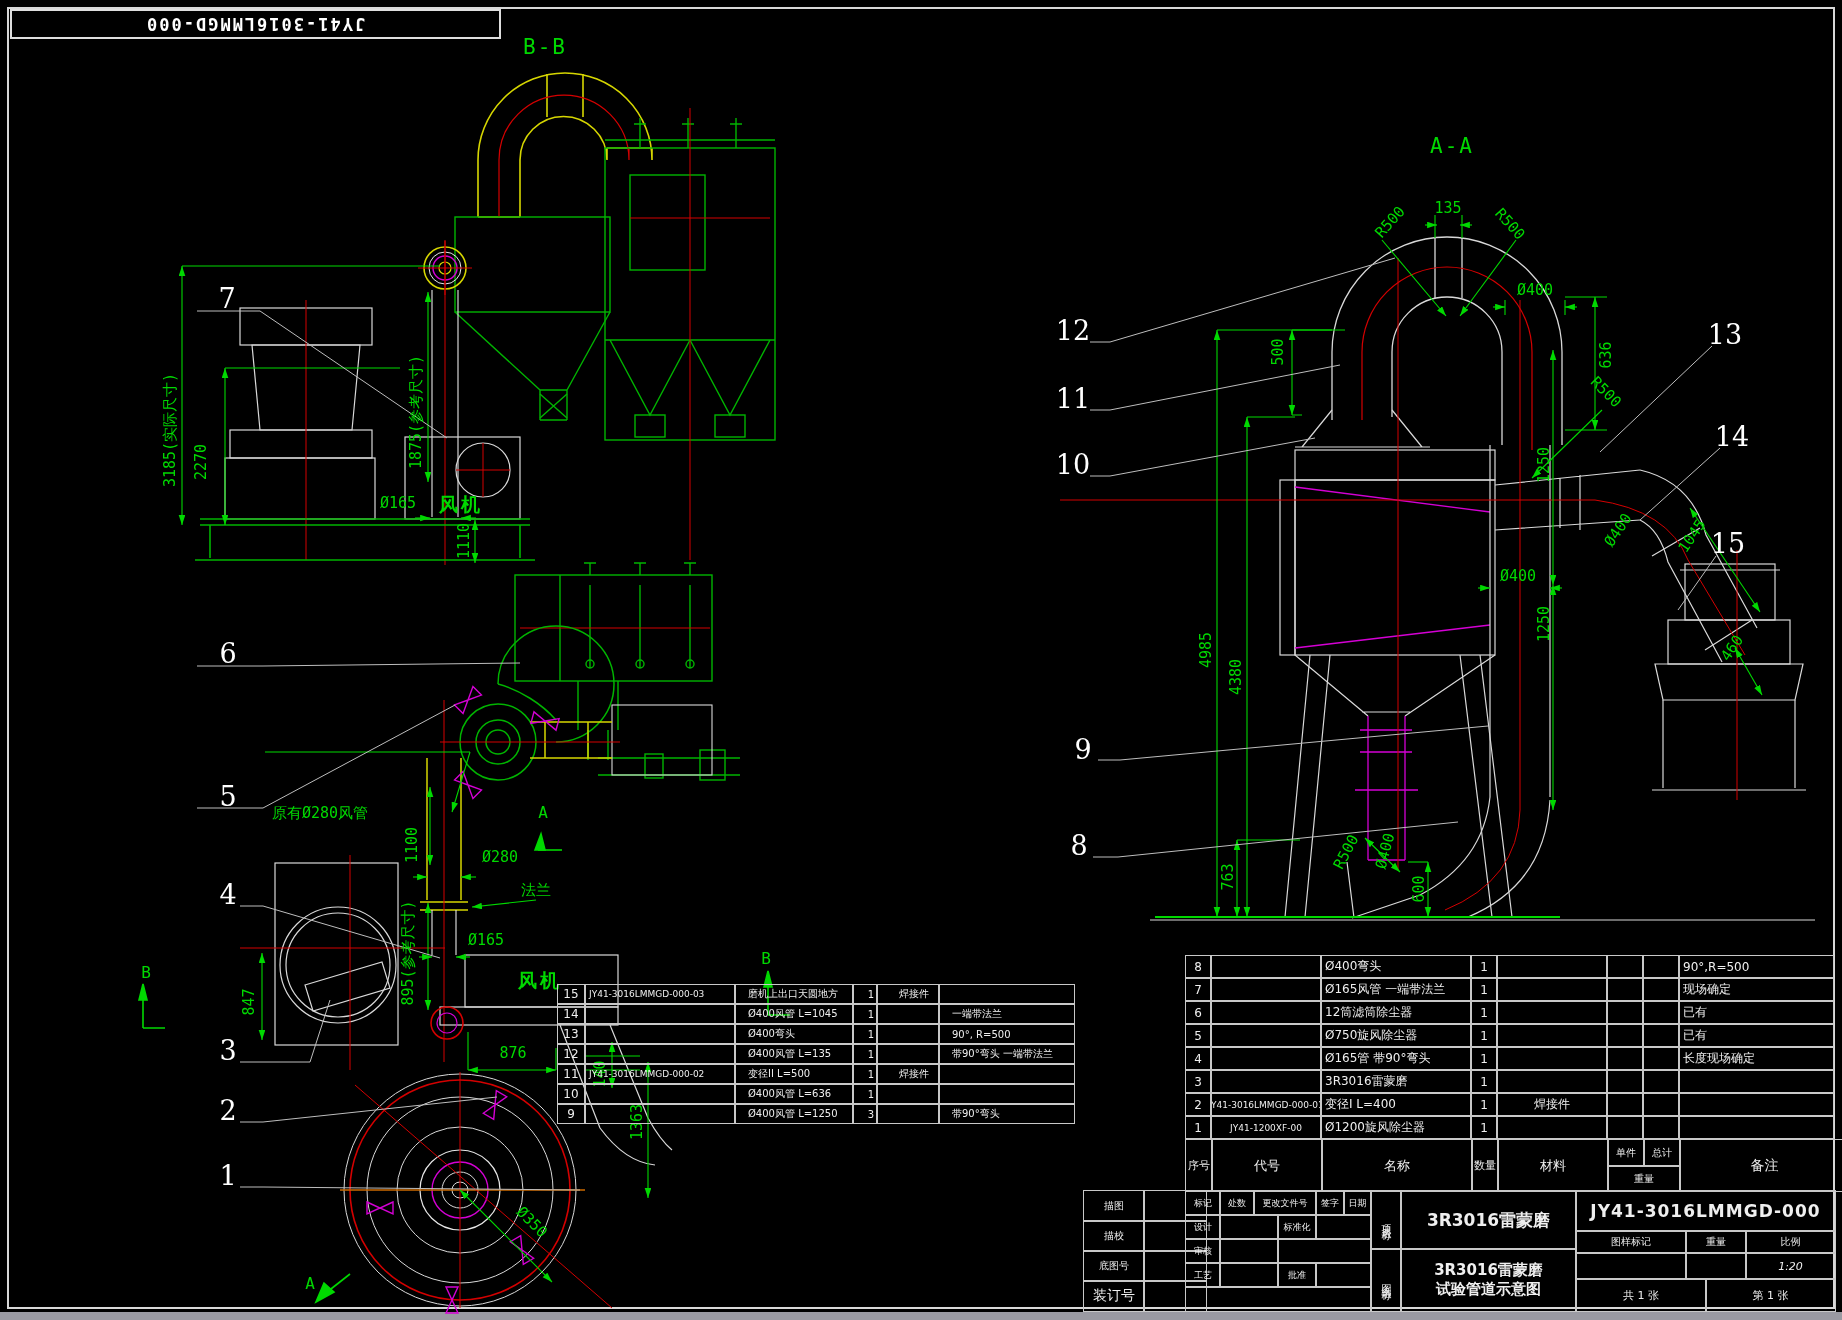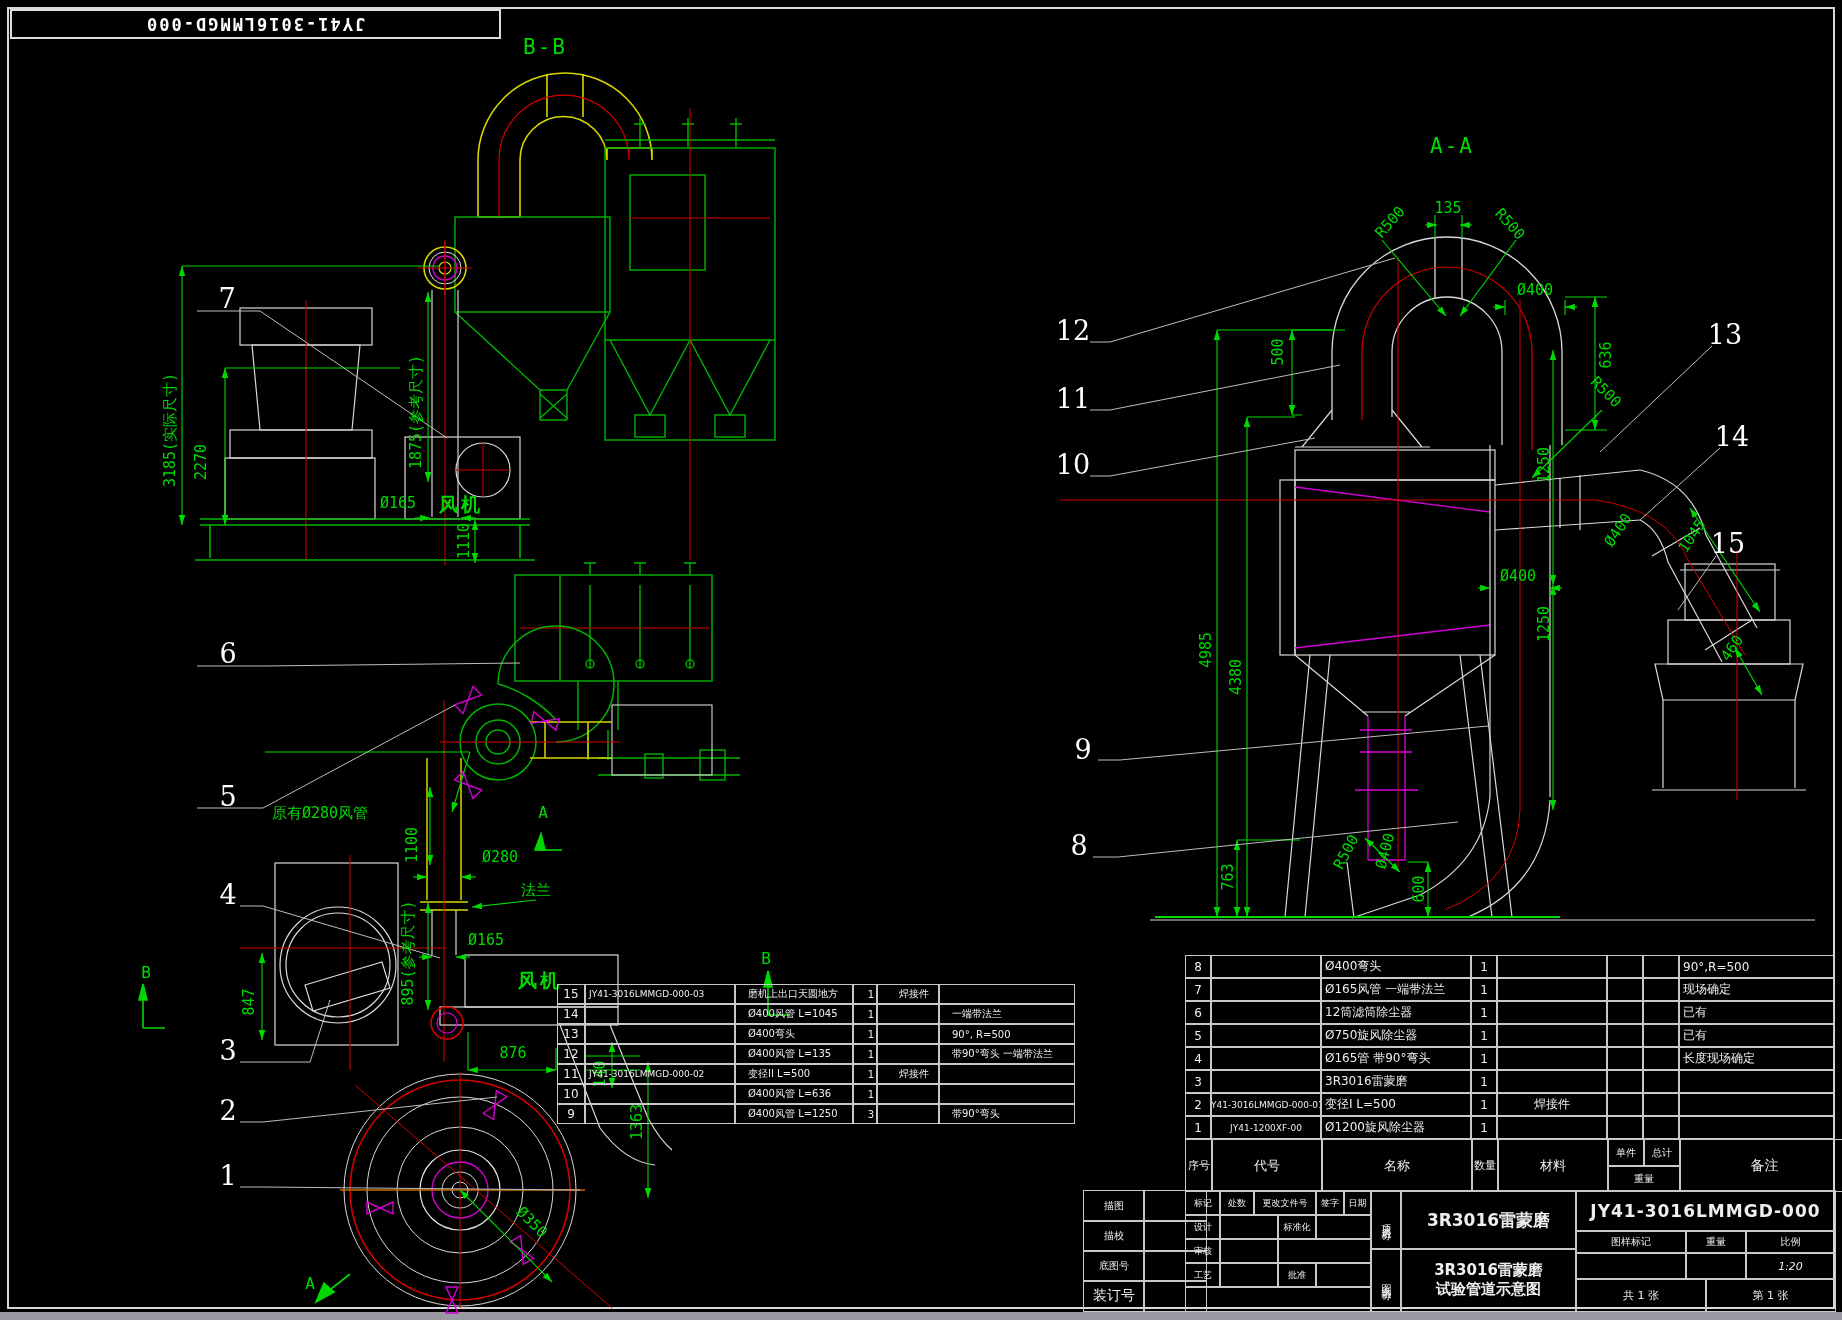--- a/index.html
+++ b/index.html
@@ -411,21 +411,21 @@
   <div>3</div>
       <div class="code"></div>
       <div class="l">3R3016雷蒙磨</div>
       <div>1</div>
       <div></div>
       <div></div>
       <div></div>
       <div class="l"></div>
   <div>2</div>
       <div class="code">JY41-3016LMMGD-000-01</div>
-      <div class="l">变径I L=500</div>
+      <div class="l">变径I L=400</div>
       <div>1</div>
       <div>焊接件</div>
       <div></div>
       <div></div>
       <div class="l"></div>
   <div>1</div>
       <div class="code">JY41-1200XF-00</div>
       <div class="l">Ø1200旋风除尘器</div>
       <div>1</div>
       <div></div>

